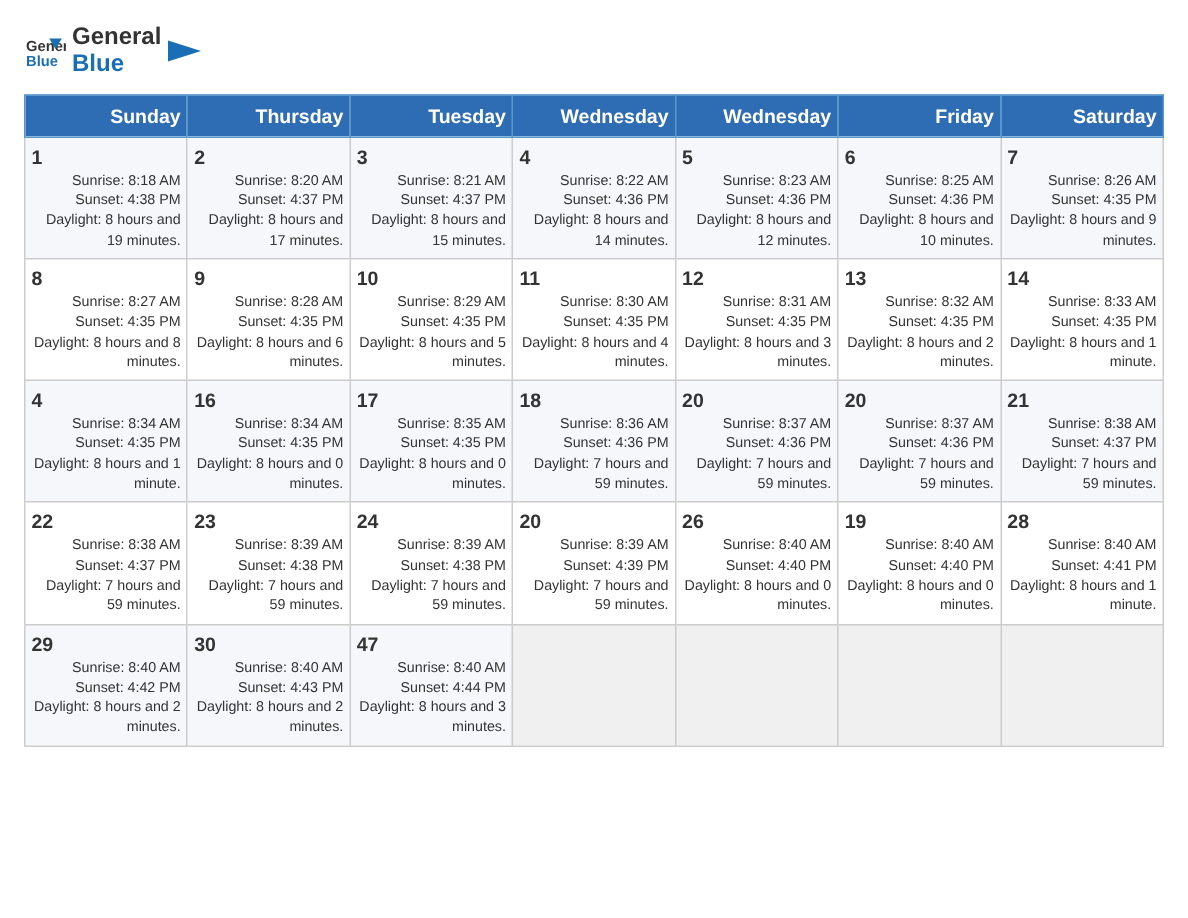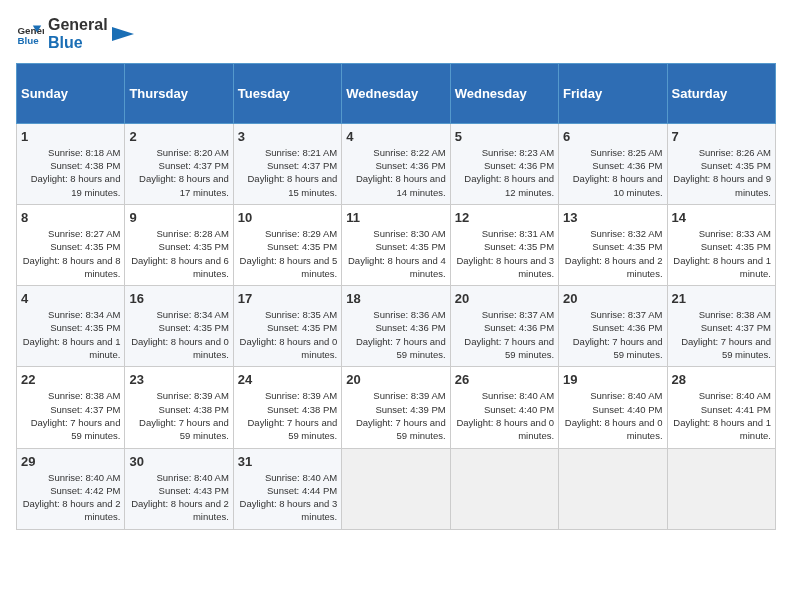--- a/index.html
+++ b/index.html
@@ -40,22 +40,22 @@
     table {
       width: 100%;
       border-collapse: collapse;
       table-layout: fixed;
     }
     thead tr th {
       background-color: #2e6db4;
       color: #fff;
       font-size: 13px;
       font-weight: bold;
-      padding: 22px 4px;
-      text-align: left;
+      padding: 6px 4px;
+      text-align: right;
       border: 1px solid #5599cc;
     }
     tbody tr td {
       vertical-align: top;
       padding: 5px 4px;
       font-size: 9.5px;
       color: #333;
       border: 1px solid #ccc;
       height: 80px;
       background: #fff;
@@ -357,21 +357,21 @@
         </td>
         <td>
           <span class="day-num">30</span>
 <div class="day-info">
   Sunrise: 8:40 AM<br>
   Sunset: 4:43 PM<br>
   Daylight: 8 hours and 2 minutes.
 </div>
         </td>
         <td>
-          <span class="day-num">31</span>
+          <span class="day-num">47</span>
 <div class="day-info">
   Sunrise: 8:40 AM<br>
   Sunset: 4:44 PM<br>
   Daylight: 8 hours and 3 minutes.
 </div>
         </td>
         <td class="empty"></td>
         <td class="empty"></td>
         <td class="empty"></td>
         <td class="empty"></td>

